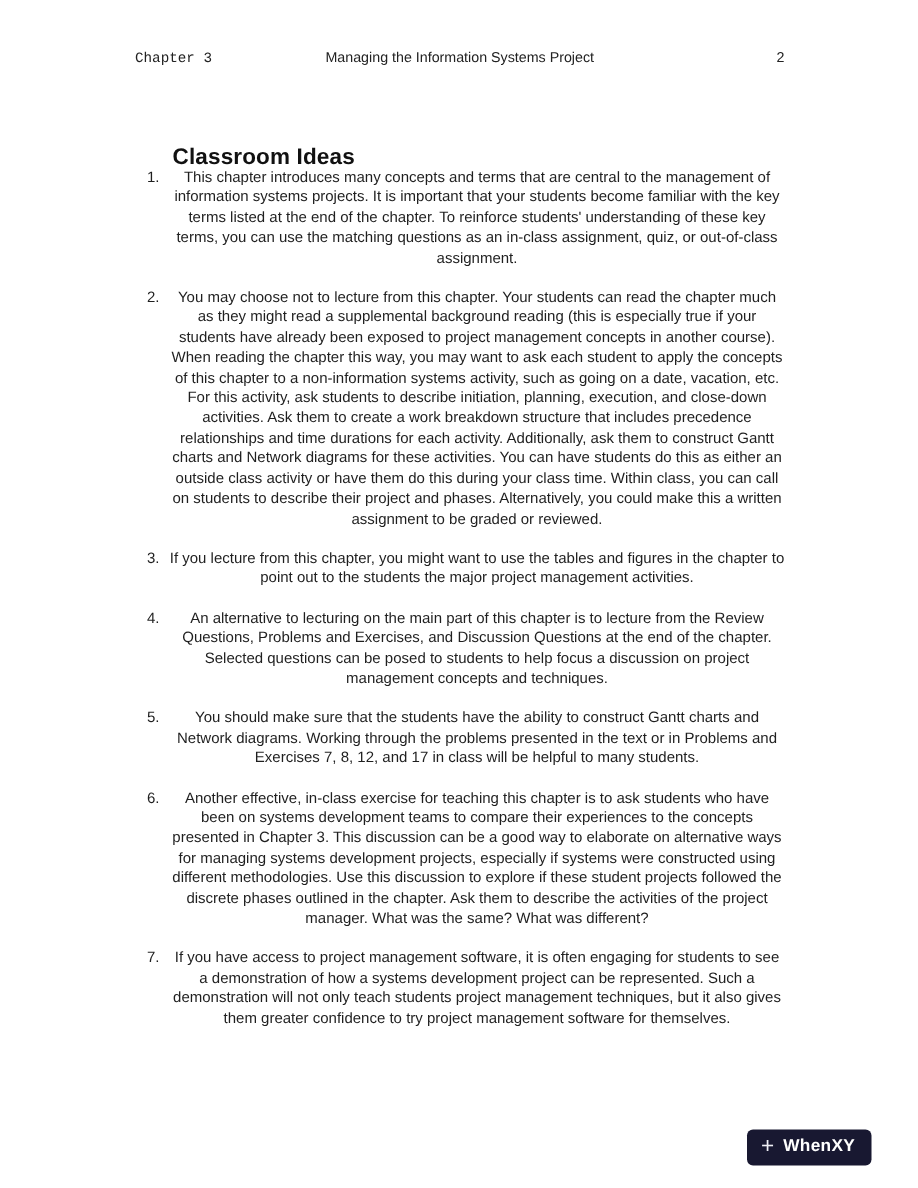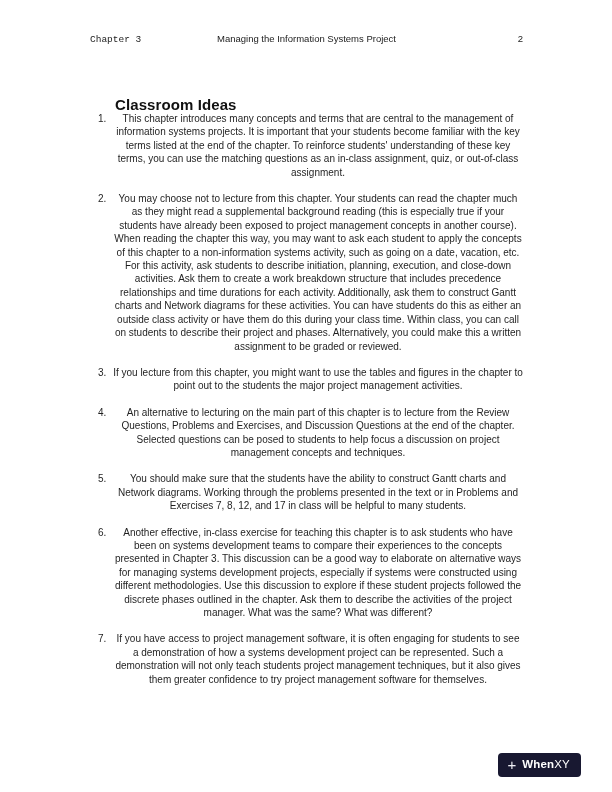--- a/index.html
+++ b/index.html
@@ -86,21 +86,21 @@
   }
   .brand-name {
     color: #ffffff;
     font-size: 11.5px;
     font-weight: 700;
     letter-spacing: 0.2px;
     line-height: 1;
   }
   .brand-name .brand-xy {
     color: #ffffff;
-    font-weight: 400;
+    font-weight: 700;
   }
 </style>
 </head>
 <body>
 
 <div class="page">
 
   <div class="header">
     <span class="h-left">Chapter 3</span>
     <span class="h-center">Managing the Information Systems Project</span>

